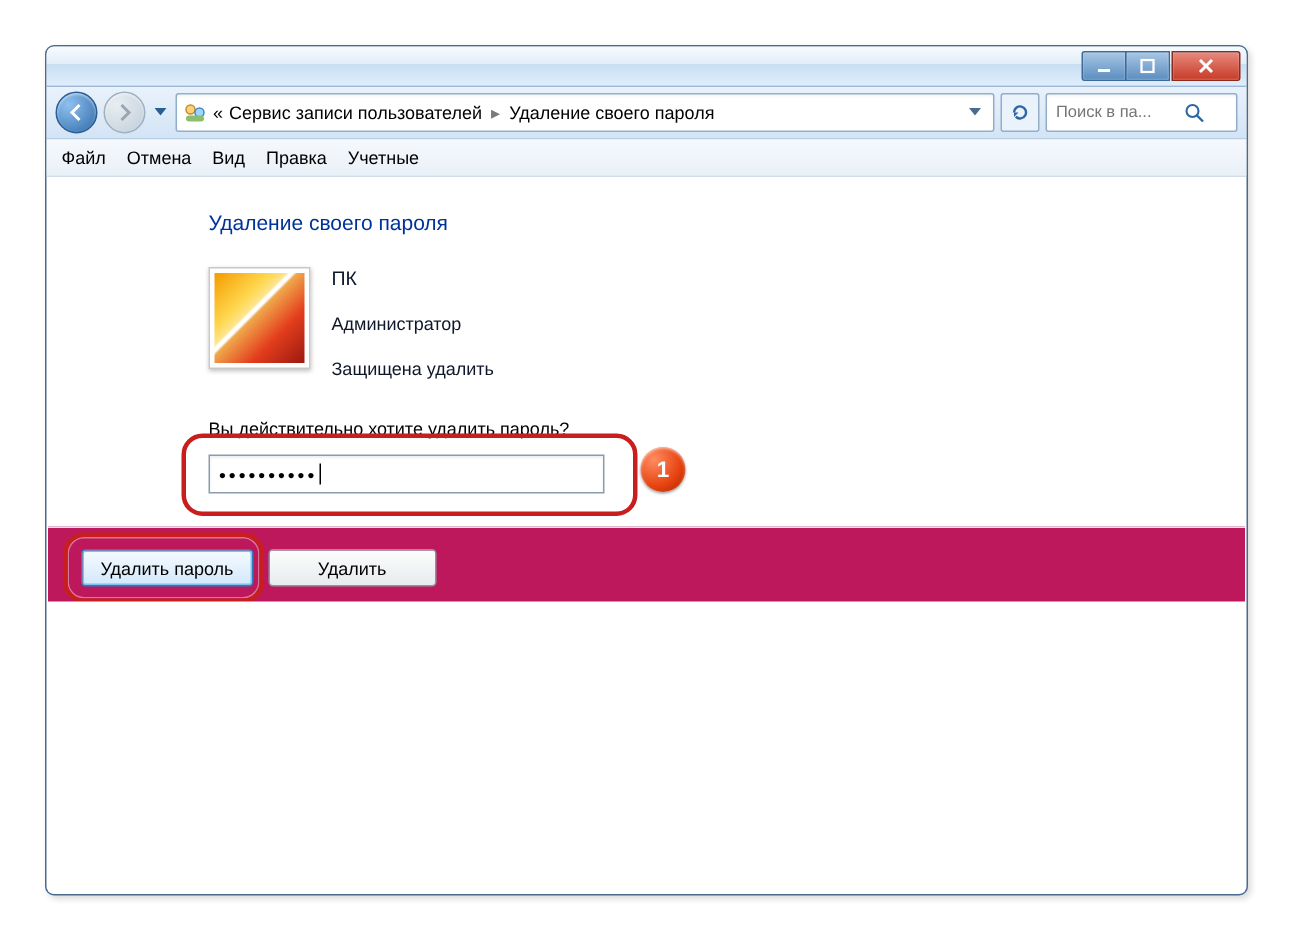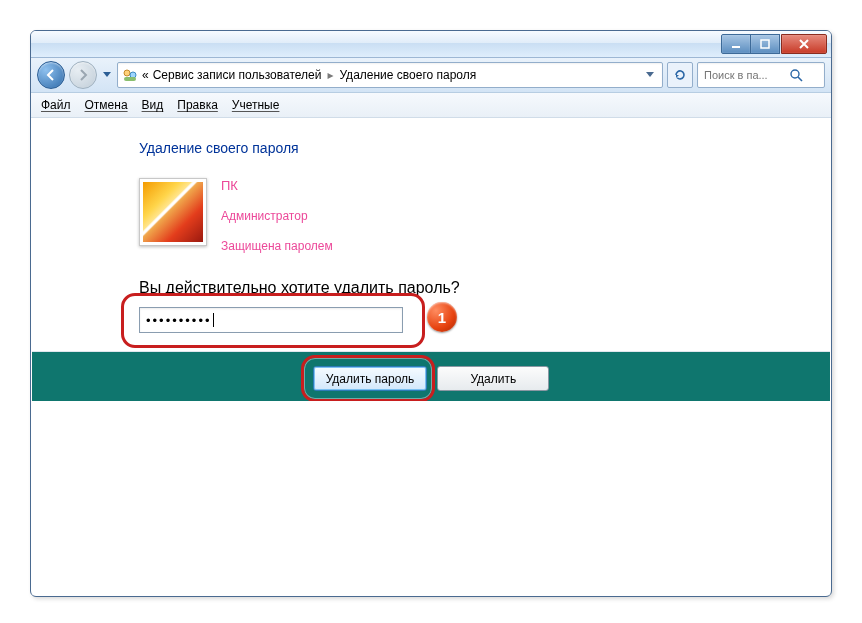--- a/index.html
+++ b/index.html
@@ -31,42 +31,42 @@
   .addr .txt{color:#000;white-space:nowrap}
   .addr .drop{margin-left:auto;color:#4a6a90;padding:0 4px}
   .refresh{width:24px;height:24px;border:1px solid #93aecb;background:#eaf2fb;border-radius:2px;display:flex;align-items:center;justify-content:center;color:#2b67a6}
   .search{width:118px;height:24px;border:1px solid #93aecb;background:#fff;border-radius:2px;display:flex;align-items:center;
           padding:0 4px;gap:4px;box-shadow:inset 0 1px 2px rgba(0,0,0,.06)}
   .search input{border:none;outline:none;width:80px;font-size:11px;color:#888;background:transparent}
   .search .sico{color:#2b67a6}
   
   .menurow{height:24px;background:linear-gradient(#f6f9fd,#e9f0f7);border-bottom:1px solid #d0dce8;display:flex;align-items:center;
            padding:0 10px;gap:14px}
-  .menurow span{text-decoration:underline;text-decoration-color:#555;text-underline-offset:2px;text-decoration-thickness:1px;color:#000;cursor:default}
+  .menurow span{text-decoration-color:#555;text-underline-offset:2px;text-decoration-thickness:1px;color:#000;cursor:default}
   
   .content{padding:22px 0 0 108px}
   h1{color:#003399;font-weight:normal;font-size:14px;margin:0 0 22px 0}
   .userrow{display:flex;gap:14px;margin-bottom:26px}
   .avatar{width:60px;height:60px;border:1px solid #c8c8c8;box-shadow:0 1px 3px rgba(0,0,0,.25);background:#fff;padding:3px}
   .avatar .pic{width:100%;height:100%;background:linear-gradient(135deg,#f49b00 0%,#ffd54a 30%,#ffe48a 40%,#fff 42%,#fff 44%,#f0a84c 46%,#e33d1c 70%,#9a190f 100%)}
-  .uinfo{display:flex;flex-direction:column;justify-content:center;gap:16px;color:#ec4899;font-size:12px}
+  .uinfo{display:flex;flex-direction:column;justify-content:center;gap:16px;color:#0f172a;font-size:12px}
   .uname{font-size:13px}
-  .prompt{color:#000;margin-bottom:10px;font-size:16px}
+  .prompt{color:#000;margin-bottom:10px;font-size:12px}
   .fieldwrap{position:relative;display:inline-block}
   .pwbox{width:250px;height:24px;border:1px solid #8a9db0;background:#fff;box-shadow:inset 0 1px 2px rgba(0,0,0,.08);display:flex;align-items:center;padding:0 6px;font-size:13px;letter-spacing:2px}
   .caret{display:inline-block;width:1px;height:14px;background:#000;margin-left:1px;vertical-align:middle}
   
   .callout{position:absolute;border:3px solid #c81e1e;border-radius:14px;pointer-events:none;box-shadow:0 0 0 1px rgba(255,255,255,.4) inset}
   .ball{position:absolute;width:30px;height:30px;border-radius:50%;
         background:radial-gradient(circle at 30% 28%,#ff8c60 0%,#e6420f 60%,#a82300 100%);
         box-shadow:inset 0 1px 2px rgba(255,255,255,.6),0 1px 2px rgba(0,0,0,.4);
         color:#fff;font-weight:bold;font-size:15px;display:flex;align-items:center;justify-content:center;pointer-events:none}
   
-  .footer{position:absolute;left:1px;right:1px;top:320px;border-top:1px solid #dfe6ed;background:#0f766e;padding:14px 6px;
-          display:flex;justify-content:center;gap:10px;align-items:center}
+  .footer{position:absolute;left:1px;right:1px;top:320px;border-top:1px solid #dfe6ed;background:#be185d;padding:14px 22px;
+          display:flex;justify-content:flex-start;gap:10px;align-items:center}
   .btn{height:23px;min-width:86px;padding:0 12px;border:1px solid #8a97a3;border-radius:3px;
        background:linear-gradient(#fcfcfc,#e7ebee);font-size:12px;color:#000;display:flex;align-items:center;justify-content:center;cursor:default}
   .btn.primary{border-color:#2e7bb8;box-shadow:0 0 0 1px #7cc1f2 inset;background:linear-gradient(#f5fbff,#d3e8fb)}
   .lowpane{position:absolute;left:1px;right:1px;top:370px;bottom:1px;background:#fff}
   svg{display:block}
 </style>
 </head>
 <body>
 
 <div class="canvas">
@@ -154,21 +154,21 @@
     <div class="content">
       <h1>Удаление своего пароля</h1>
 
       <div class="userrow">
         <div class="avatar">
           <div class="pic"></div>
         </div>
         <div class="uinfo">
           <div class="uname">ПК</div>
           <div>Администратор</div>
-          <div>Защищена паролем</div>
+          <div>Защищена удалить</div>
         </div>
       </div>
 
       <div class="prompt">Вы действительно хотите удалить пароль?</div>
 
       <div class="fieldwrap">
         <div class="pwbox">
           <span>••••••••••</span>
             <span class="caret"></span>
         </div>

